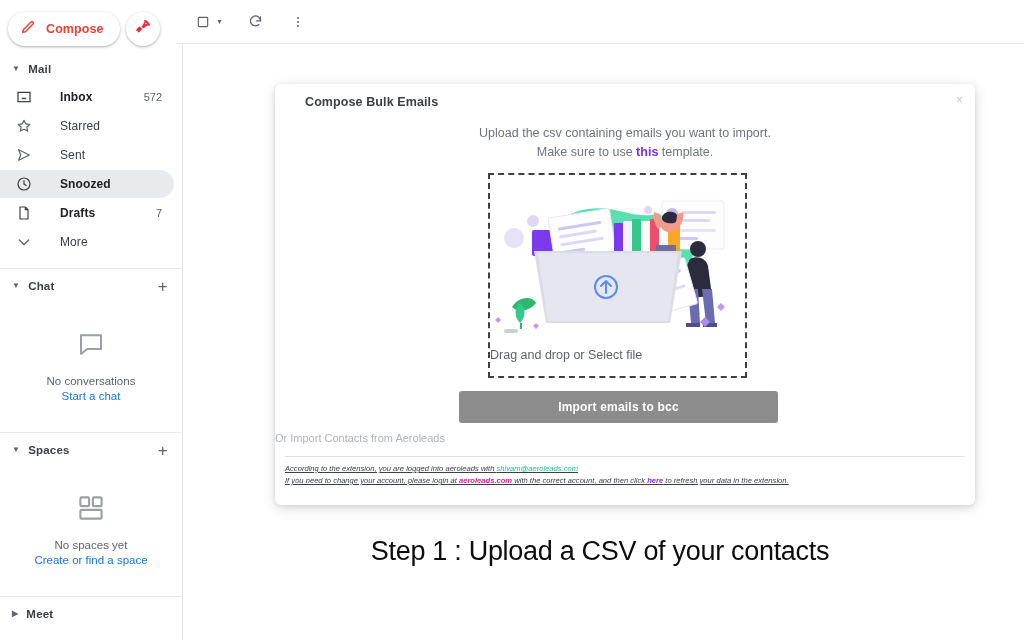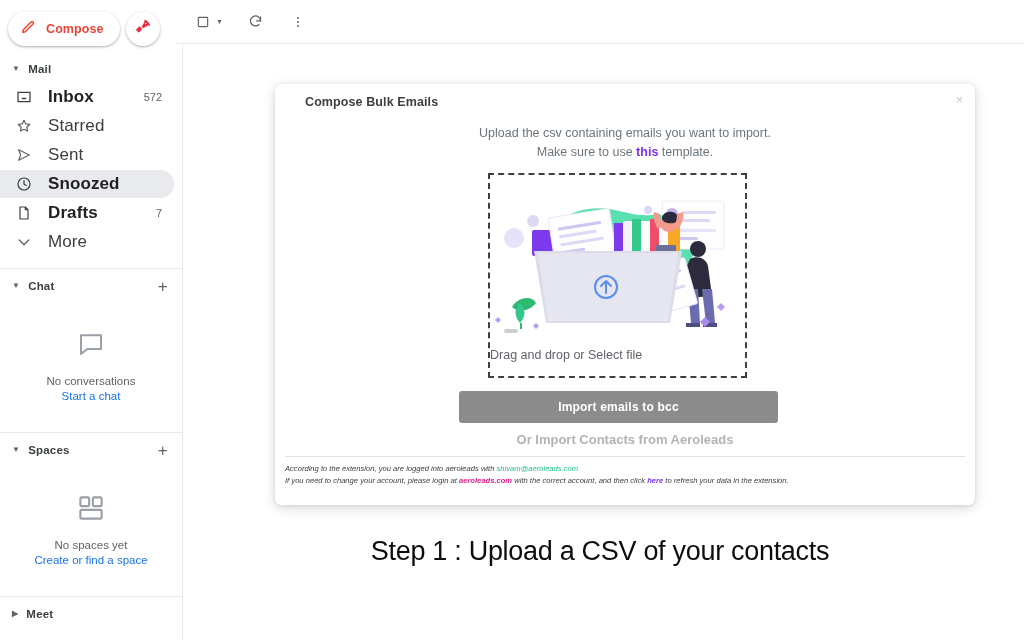--- a/index.html
+++ b/index.html
@@ -61,21 +61,21 @@
     height: 28px; margin: 1px 8px 1px 0;
     padding-left: 14px; border-radius: 0 14px 14px 0;
     cursor: pointer;
   }
   .nav-item.active { background: #e8eaed; }
   .nav-ico {
     width: 20px; height: 20px; margin-right: 14px;
     display: flex; align-items: center; justify-content: center;
     color: #5f6368; flex: none;
   }
-  .nav-label { font-size: 17px; color: #3c4043; flex: 1; letter-spacing: .1px; }
+  .nav-label { font-size: 12px; color: #3c4043; flex: 1; letter-spacing: .1px; margin-left: 12px; }
   .nav-item.bold .nav-label { font-weight: bold; color: #202124; }
   .nav-count { font-size: 11px; color: #5f6368; padding-right: 12px; }
 
   .empty-block {
     display: flex; flex-direction: column; align-items: center;
     padding-top: 30px;
   }
   .empty-ico { color: #9aa0a6; margin-bottom: 12px; }
   .empty-title { font-size: 11.5px; color: #5f6368; margin-bottom: 3px; }
   .empty-link { font-size: 11.5px; color: #1a73e8; cursor: pointer; }
@@ -146,31 +146,32 @@
   .import-btn {
     position: absolute; left: 184px; top: 307px;
     width: 319px; height: 32px;
     background: #8c8c8c; border: none; border-radius: 3px;
     color: #ffffff; font-size: 12px; font-weight: bold;
     letter-spacing: .2px; cursor: pointer;
     font-family: "Liberation Sans", sans-serif;
   }
   .import-alt {
     position: absolute; left: 0; right: 0; top: 348px;
-    text-align: center; font-size: 13px; color: #b0b4b9; cursor: pointer; font-weight: bold;
+    font-size: 11px; color: #b0b4b9; cursor: pointer;
   }
 
   .foot-rule {
     position: absolute; left: 10px; top: 372px;
     width: 680px; height: 1px; background: #e0e0e0;
   }
   .foot-note {
     position: absolute; left: 10px; top: 379px; width: 680px;
     font-size: 7.6px; font-style: italic; color: #3c4043;
     line-height: 12px;
+    text-decoration: underline;
   }
   .foot-note .em-green { color: #1fbf8f; }
   .foot-note .em-pink  { color: #e0218a; font-weight: bold; }
   .foot-note .em-purple{ color: #7b2ff7; font-weight: bold; }
 
   
   .caption {
     position: absolute; left: 176px; top: 536px;
     width: 848px; text-align: center;
     font-size: 27px; color: #0d0d0d;

